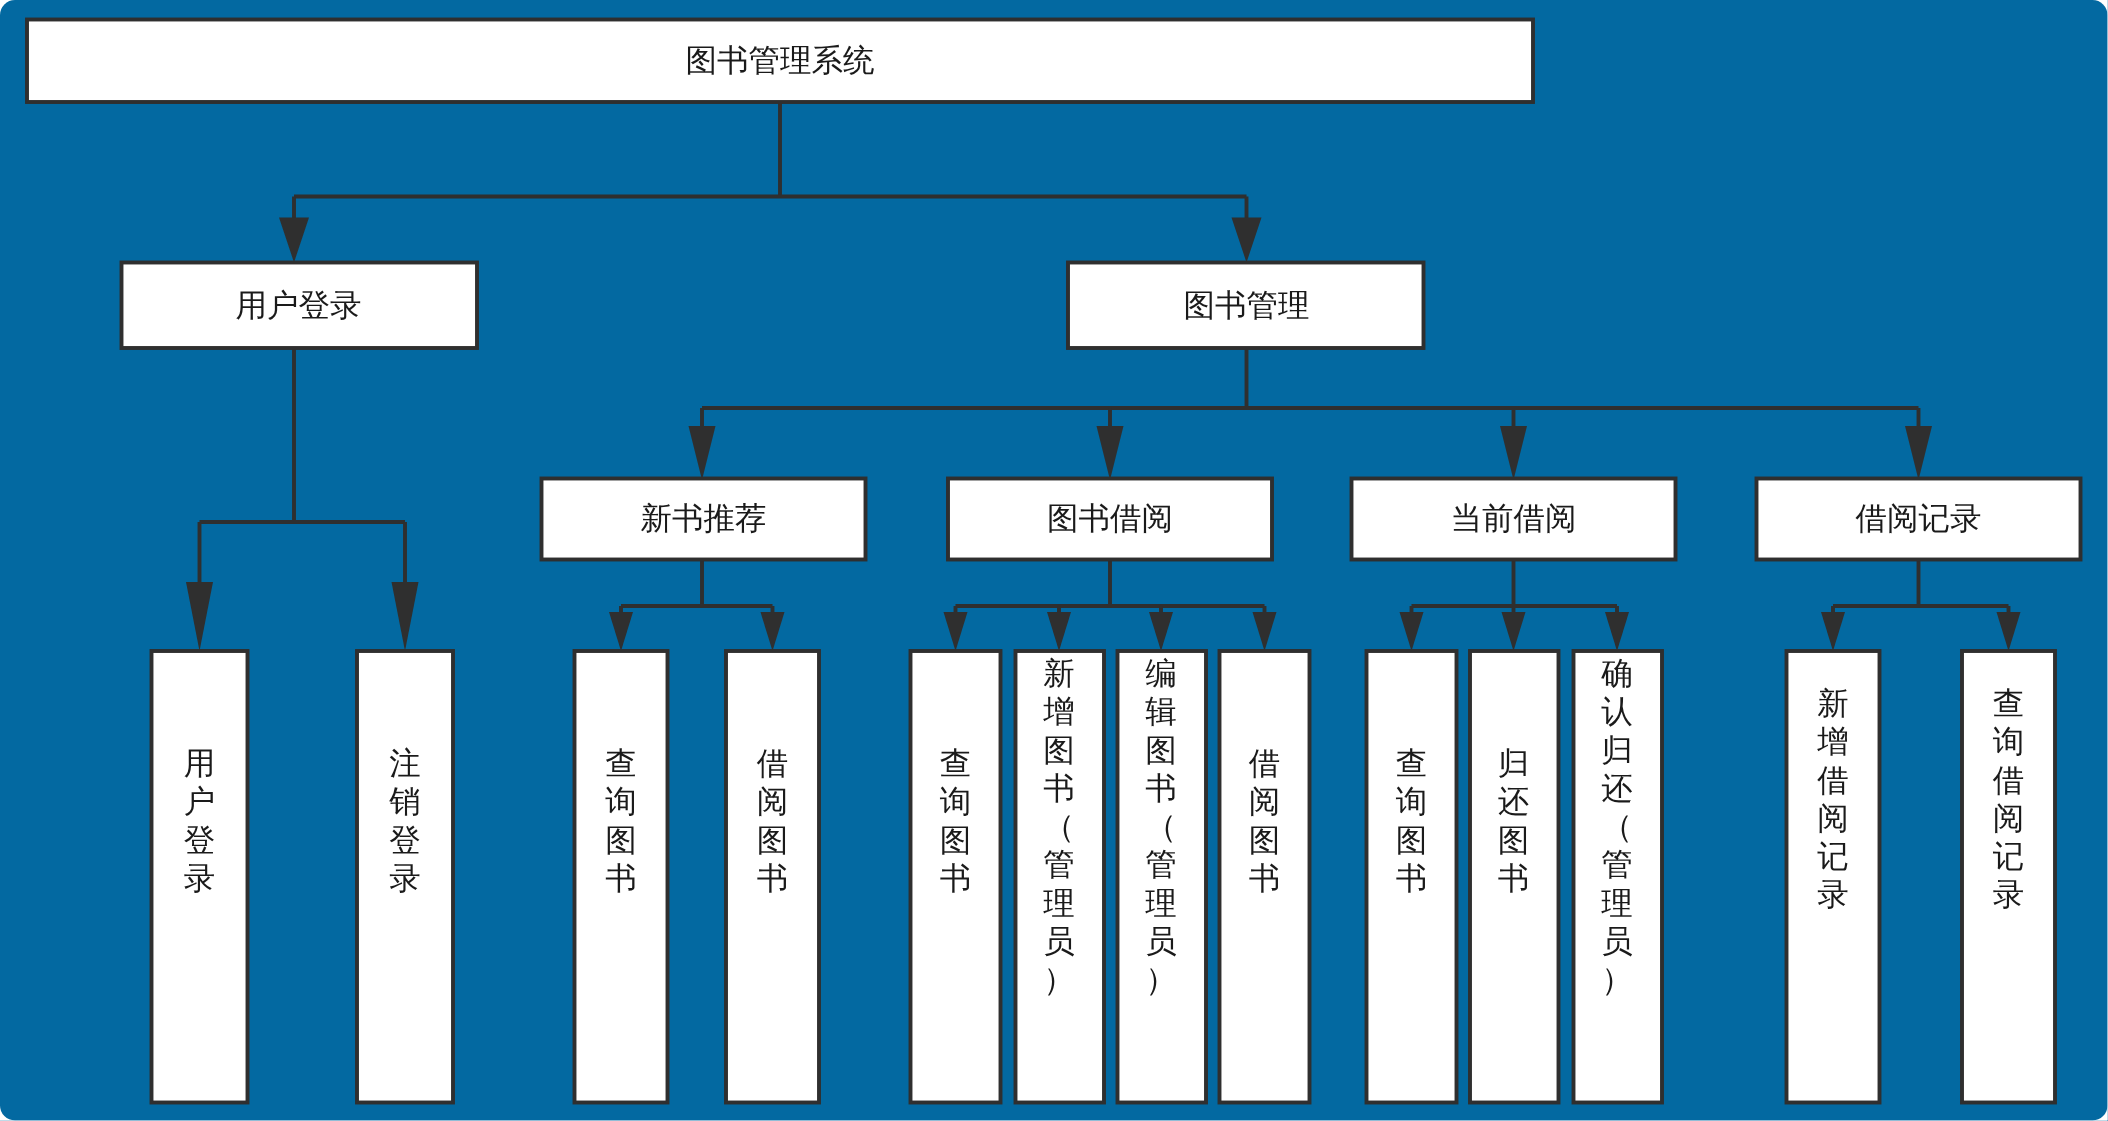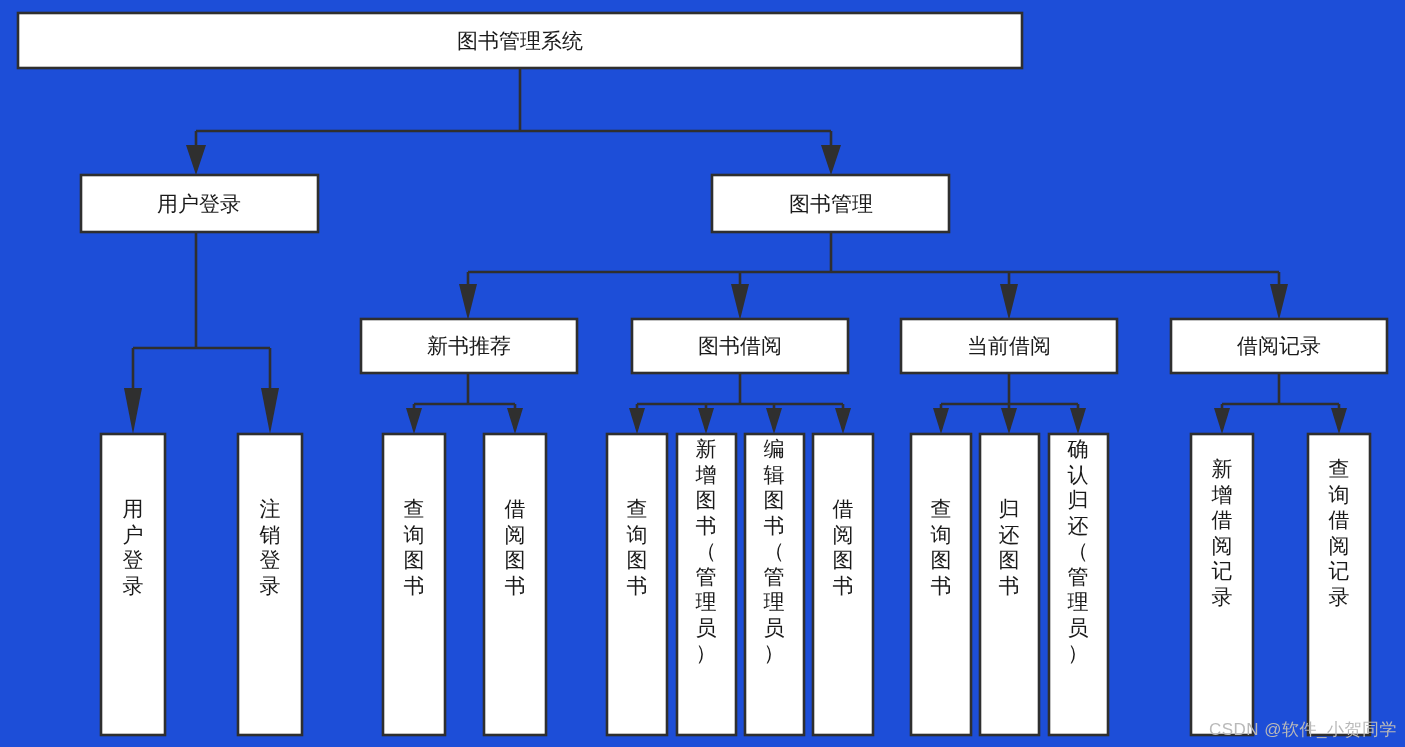--- a/index.html
+++ b/index.html
@@ -10,21 +10,22 @@
   body {
     width: 1405px;
     height: 747px;
     overflow: hidden;
     font-family: "Liberation Sans", "DejaVu Sans", sans-serif;
   }
   #diagram-root {
     position: relative;
     width: 1405px;
     height: 747px;
-    background: #1d4ed8;
+    background: #0369a1;
+    border-radius: 10px;
   }
   svg.canvas {
     position: absolute;
     top: 0; left: 0;
     width: 1405px;
     height: 747px;
   }
   .node-rect {
     fill: #ffffff;
     stroke: #2f2f2f;
@@ -224,14 +225,13 @@
       <rect class="node-rect" x="1191" y="434" width="62" height="301"></rect>
       <text class="node-label-v" x="1222" y="476"><tspan x="1222" y="476">新</tspan><tspan x="1222" y="501.5">增</tspan><tspan x="1222" y="527">借</tspan><tspan x="1222" y="552.5">阅</tspan><tspan x="1222" y="578">记</tspan><tspan x="1222" y="603.5">录</tspan></text>
     </g>
     <g>
       <rect class="node-rect" x="1308" y="434" width="62" height="301"></rect>
       <text class="node-label-v" x="1339" y="476"><tspan x="1339" y="476">查</tspan><tspan x="1339" y="501.5">询</tspan><tspan x="1339" y="527">借</tspan><tspan x="1339" y="552.5">阅</tspan><tspan x="1339" y="578">记</tspan><tspan x="1339" y="603.5">录</tspan></text>
     </g>
 
   </svg>
 
-  <div class="watermark">CSDN @软件_小贺同学</div>
 </div>
 
 </body></html>

